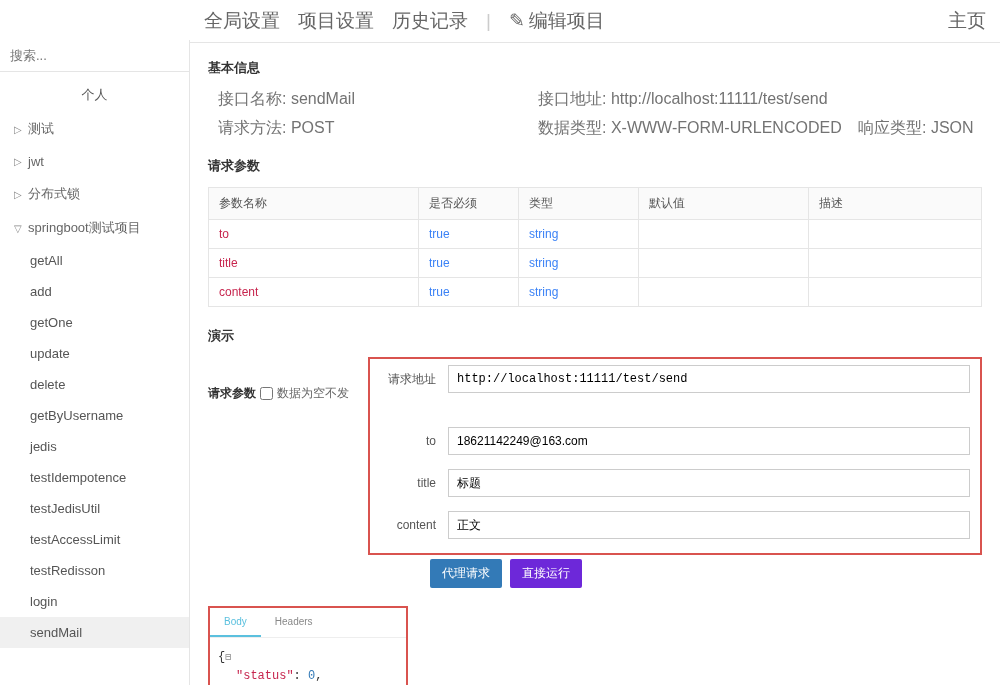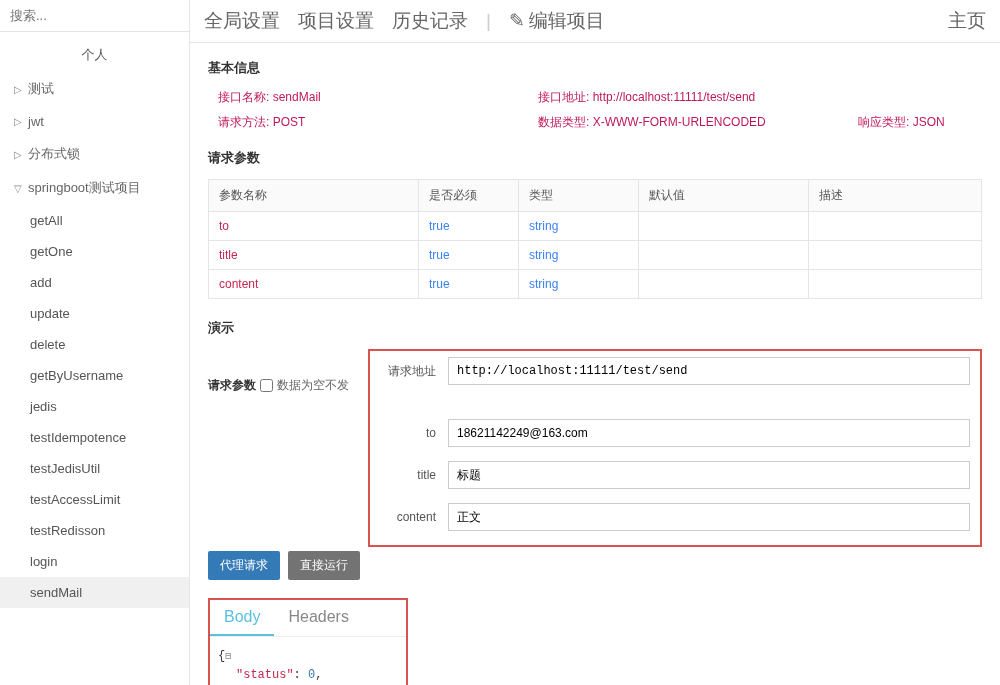--- a/index.html
+++ b/index.html
@@ -1,66 +1,66 @@
 <!DOCTYPE html>
 <html><head>
 <meta charset="utf-8">
 <style>
 * { margin: 0; padding: 0; box-sizing: border-box; }
 body { font-family: "Microsoft YaHei", Arial, sans-serif; font-size: 13px; color: #333; background: #fff; }
 .container { display: flex; height: 685px; width: 1000px; overflow: hidden; }
 
-.sidebar { width: 190px; border-right: 1px solid #e5e5e5; display: flex; flex-direction: column; }
+.sidebar { width: 190px; border-right: 1px solid #e5e5e5; display: flex; flex-direction: column; margin-top: 40px; }
 .search-box { padding: 8px 10px; border-bottom: 1px solid #e5e5e5; }
 .search-box input { width: 100%; border: none; outline: none; font-size: 13px; color: #999; }
 .sidebar-section { padding: 14px 14px 8px; color: #555; font-size: 13px; text-align: center; }
 .tree { flex: 1; overflow-y: auto; }
 .tree-item { padding: 8px 14px; cursor: pointer; color: #666; font-size: 13px; display: flex; align-items: center; gap: 4px; }
 .tree-item.child { padding-left: 30px; color: #555; }
 .tree-item.selected { background: #f0f0f0; }
 .caret { font-size: 10px; color: #888; display: inline-block; width: 10px; }
 
 .main { flex: 1; display: flex; flex-direction: column; overflow: hidden; }
 .topnav { display: flex; align-items: center; padding: 8px 14px; border-bottom: 1px solid #e5e5e5; gap: 18px; font-size: 19px; color: #666; }
 .topnav a { color: #666; text-decoration: none; cursor: pointer; }
 .topnav .spacer { flex: 1; }
 .topnav .divider { color: #ccc; }
 .edit-icon { display: inline-block; margin-right: 4px; }
 
 .content { flex: 1; padding: 16px 18px; overflow-y: auto; }
 .section-title { font-weight: bold; font-size: 13px; margin-bottom: 12px; color: #333; }
-.info-grid { display: grid; grid-template-columns: 310px 310px 1fr; gap: 8px 10px; font-size: 12px; margin-bottom: 18px; margin-left: 10px; color: #be185d; }
+.info-grid { display: grid; grid-template-columns: 310px 310px 1fr; gap: 8px 10px; font-size: 16px; margin-bottom: 18px; margin-left: 10px; color: #737373; }
 .info-item { white-space: nowrap; }
 
 .param-table { width: 100%; border-collapse: collapse; margin-top: 8px; margin-bottom: 20px; }
 .param-table th, .param-table td { border: 1px solid #e5e5e5; padding: 7px 10px; text-align: left; font-size: 12px; font-weight: normal; }
 .param-table th { background: #fafafa; color: #555; }
 .param-table td { color: #3b82f6; }
 .param-table td.pname { color: #c7254e; }
 .demo-left-inline { font-size: 12px; color: #666; display: flex; align-items: center; gap: 4px; margin-top: 28px; }
 
 .form-rows { padding: 6px 10px 8px; border-radius: 19px; }
 .form-row { display: flex; align-items: center; margin-bottom: 14px; gap: 12px; }
 .form-row label { width: 56px; text-align: right; font-size: 12px; color: #555; }
 .form-row input { flex: 1; padding: 6px 8px; border: 1px solid #ccc; font-size: 12px; font-family: inherit; }
 .form-row input.url { font-family: "Courier New", monospace; }
 
 .red-box-top { border: 2px solid #d9534f; }
 .demo-wrapper { display: flex; }
 .demo-left-col { width: 160px; }
 .demo-right-col { flex: 1; }
 
-.btn-row { display: flex; gap: 8px; margin-top: 4px; margin-bottom: 18px; }
+.btn-row { display: flex; gap: 8px; margin-top: 4px; margin-bottom: 18px; margin-left: 222px; }
 .btn { padding: 6px 12px; font-size: 12px; border: none; border-radius: 2px; cursor: pointer; color: #fff; }
 .btn-primary { background: #337ab7; }
-.btn-success { background: #737373; }
+.btn-success { background: #6d28d9; }
 
 .result-box { border: 2px solid #d9534f; width: 200px; padding: 0; }
 .result-tabs { display: flex; border-bottom: 1px solid #eee; }
-.result-tab { padding: 8px 14px; font-size: 16px; cursor: pointer; color: #888; }
+.result-tab { padding: 8px 14px; font-size: 10px; cursor: pointer; color: #888; }
 .result-tab.active { color: #5bc0de; border-bottom: 2px solid #5bc0de; }
 .json-body { font-family: "Courier New", monospace; font-size: 12px; padding: 10px 8px 14px; line-height: 1.6; }
 .jb-brace { color: #333; }
 .jb-toggle { color: #888; font-size: 10px; }
 .jb-key { color: #c7254e; }
 .jb-num { color: #337ab7; }
 .jb-str { color: #2e8b57; }
 .jb-line { padding-left: 18px; }
 
 input[type=checkbox] { margin: 0; }
@@ -85,22 +85,22 @@
         </div>
       <div class="tree-item">
           <span class="caret">▷</span>
           <span>分布式锁</span>
         </div>
       <div class="tree-item">
           <span class="caret">▽</span>
           <span>springboot测试项目</span>
         </div>
       <div class="tree-item child">getAll</div>
+      <div class="tree-item child">add</div>
       <div class="tree-item child">getOne</div>
-      <div class="tree-item child">add</div>
       <div class="tree-item child">update</div>
       <div class="tree-item child">delete</div>
       <div class="tree-item child">getByUsername</div>
       <div class="tree-item child">jedis</div>
       <div class="tree-item child">testIdempotence</div>
       <div class="tree-item child">testJedisUtil</div>
       <div class="tree-item child">testAccessLimit</div>
       <div class="tree-item child">testRedisson</div>
       <div class="tree-item child">login</div>
       <div class="tree-item child selected">sendMail</div>

